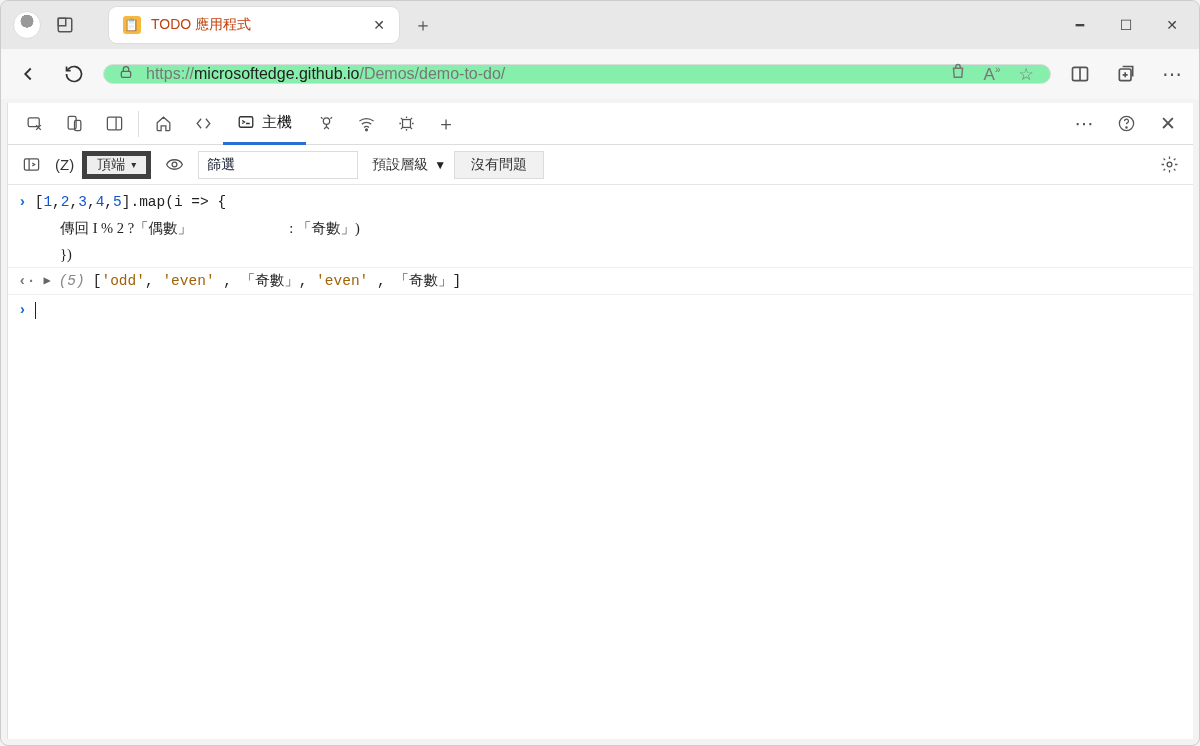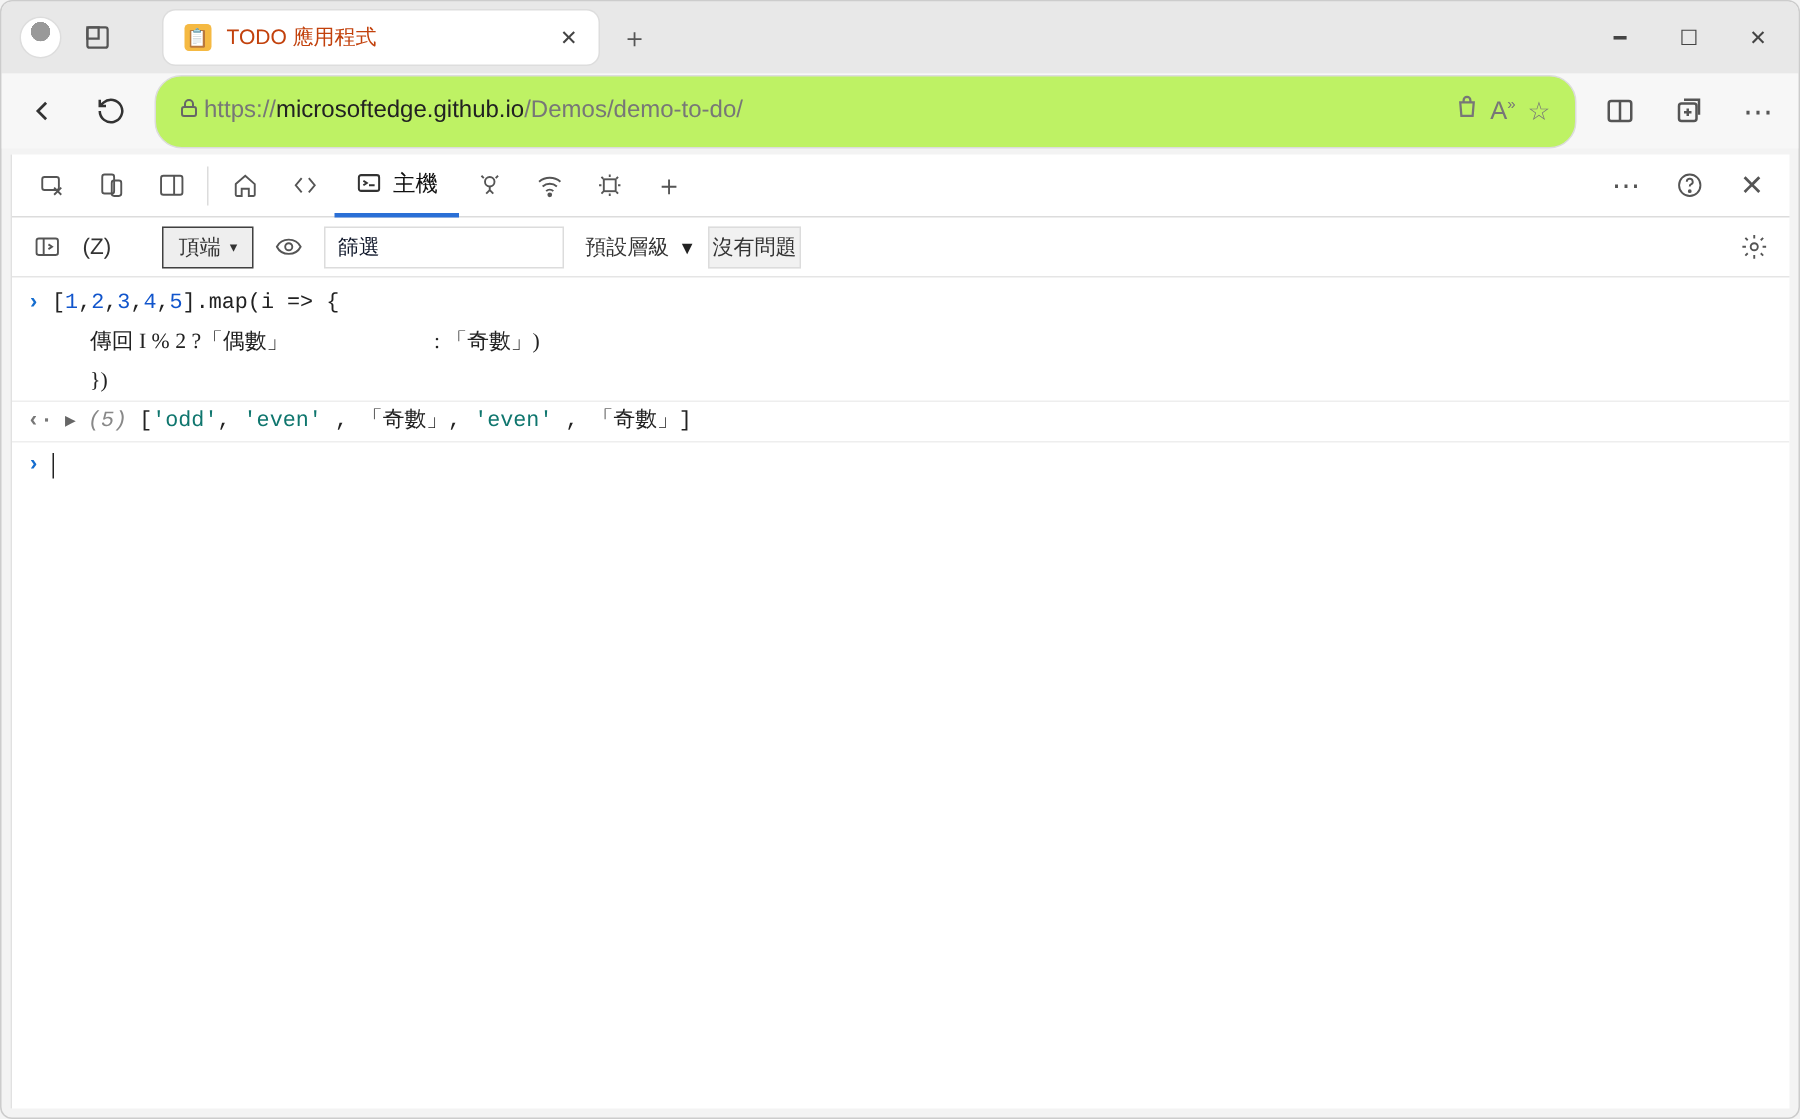--- a/index.html
+++ b/index.html
@@ -67,26 +67,27 @@
     gap:12px;
     background:#f7f7f7;
   }
   .nav-icon {
     width:34px; height:34px; display:flex;
     align-items:center; justify-content:center;
     font-size:20px; color:#555;
   }
   .addrbar {
     flex:1;
-    height:49px;
-    background:#bef264;
+    height:20px;
+    background:#86efac;
     border:1px solid #dcdcdc;
     border-radius:18px;
     padding:0 12px;
     display:flex; align-items:center;
+    gap:10px;
     font-size:16px;
     color:#777;
   }
   .addrbar .lock { width:20px; text-align:center; color:#666; }
   .addrbar .url { flex:1; white-space:nowrap; overflow:hidden; }
   .addrbar .url .dark { color:#222; }
   .addrbar .endicon { color:#777; width:24px; text-align:center; font-size:17px;}
 
   
   .content {
@@ -186,44 +187,43 @@
   
   .dev-subbar {
     height:40px;
     border-bottom:1px solid #e5e5e5;
     display:flex; align-items:center;
     gap:8px;
     padding:0 8px;
     font-size:14px; color:#333;
   }
   .sub-select {
-    background:#eee; border:1px solid #404040;
+    background:#eee; border:5px solid #404040;
     height:28px; padding:0 10px; border-radius:0;
     display:flex; align-items:center; gap:6px;
     font-size:14px;
-    margin-left:26px;
   }
   .sub-z { font-size:15px; color:#333; }
   .sub-filter {
     height:28px; width:160px;
     border:1px solid #dcdcdc;
     padding:0 8px;
     display:flex; align-items:center; gap:2px;
     font-size:14px; color:#333;
     background:#fff;
   }
   .sub-filter .lbl { color:#0f172a; }
   .sub-level {
     display:flex; align-items:center; gap:6px;
     margin-left:6px;
   }
   .sub-level .dd { font-size:12px; color:#222;}
   .sub-noissue {
     background:#f1f1f1; border:1px solid #dcdcdc;
-    height:28px; padding:0 2px; display:flex; align-items:center;
+    height:28px; padding:0 16px; display:flex; align-items:center;
     font-size:14px; color:#333;
   }
   .sub-right { margin-left:auto; display:flex; align-items:center; gap:6px;}
   .sub-right .dbtn { min-width:30px; color:#666;}
 
   
   .console-body {
     flex:1; overflow:auto;
     font-family: "Consolas","Courier New",monospace;
     font-size:14.5px; line-height:22px;
@@ -241,21 +241,21 @@
   .result-row {
     display:flex; align-items:center; gap:8px;
     padding:2px 10px;
     border-top:1px solid #eee; border-bottom:1px solid #eee;
   }
   .result-row .tri {
     color:#666; font-size:12px;
   }
   .result-row .count { color:#888; font-style:italic;}
   .result-row .arr { color:#222;}
-  .result-row .arr .tok-str { color:#0f766e;}
+  .result-row .arr .tok-str { color:#a16207;}
   .cursor-line {
     display:flex; align-items:center; gap:8px; padding:4px 10px;
   }
   .caret {
     width:1px; height:17px; background:#222;
     animation: blink 1.1s step-end infinite;
   }
   @keyframes blink { 50% { opacity:0; } }
 </style>
 </head>

